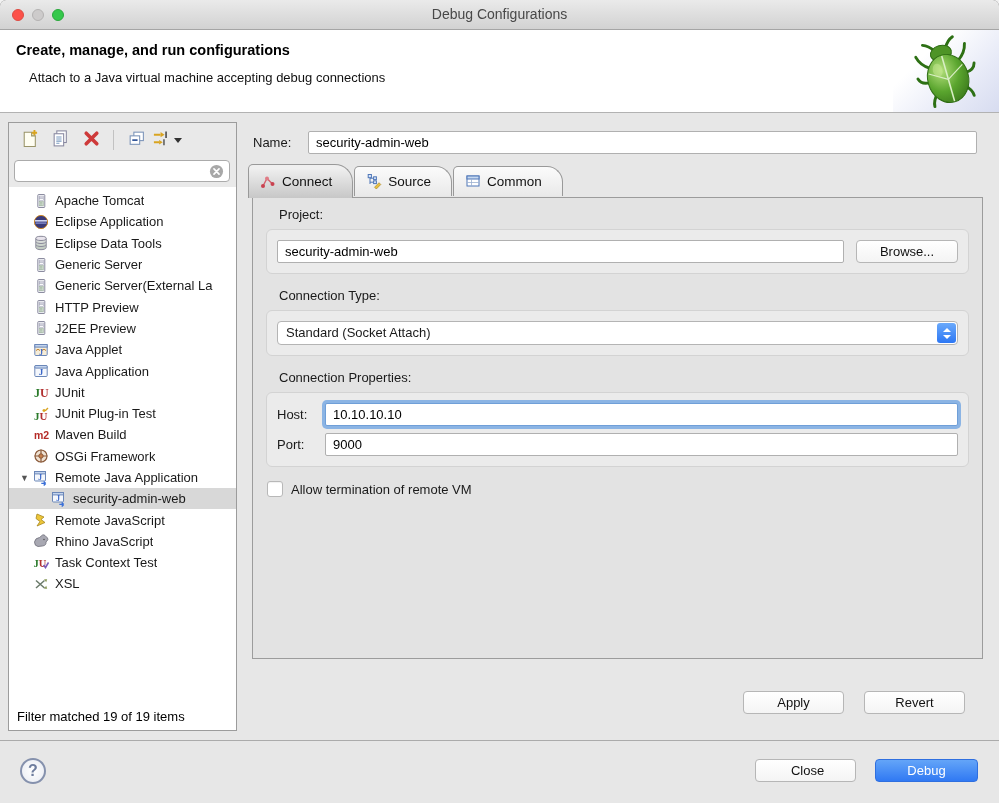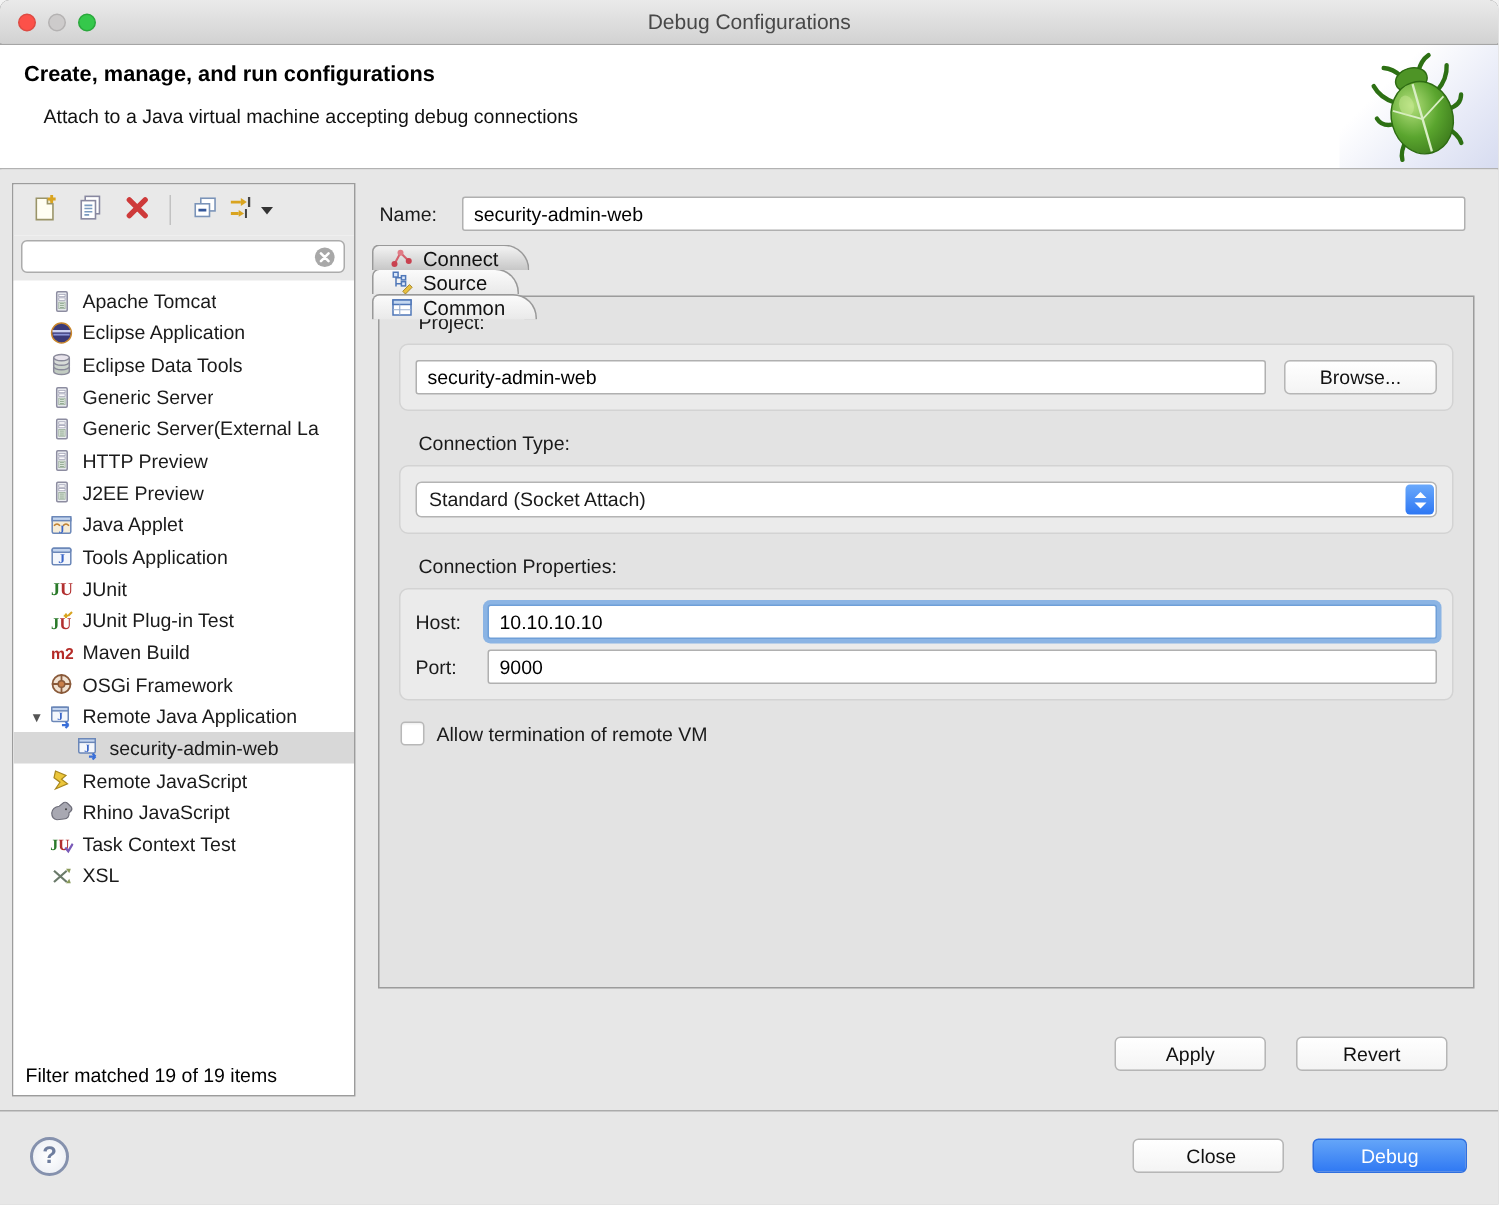--- a/index.html
+++ b/index.html
@@ -59,21 +59,21 @@
   .tree-status { height:28px; background:#fff; padding:7px 0 0 8px; font-size:13px; color:#000; flex:none; }
 
   
   .right-panel { position:absolute; left:248px; top:0; width:731px; height:627px; }
   .name-row { position:absolute; left:0; top:18px; width:731px; height:24px; }
   .name-label { position:absolute; left:5px; top:4px; font-size:13px; }
   .name-input { position:absolute; left:60px; top:0; width:669px; height:23px; border:1px solid #b0b0b0;
                 border-radius:2px; padding:0 7px; font-size:13px; background:#fff; outline:none;
                 font-family:"Liberation Sans", sans-serif; }
 
-  .tabs { position:absolute; left:0; top:50px; height:35px; display:flex; align-items:flex-start; z-index:3;flex-direction:column; }
+  .tabs { position:absolute; left:0; top:50px; height:35px; display:flex; align-items:center; z-index:3; }
   .tab { display:flex; align-items:center; gap:6px; height:30px; padding:0 20px 0 11px;
          border:1px solid #999; border-bottom:none; border-radius:5px 16px 0 0;
          background:linear-gradient(#fbfbfb,#e9e9e9); margin-right:1px; font-size:13.5px; color:#111;
          position:relative; }
   .tab.active { height:34px; margin-bottom:-1px; z-index:4;
                 background:linear-gradient(#efefef 10%,#c7c7c7); border-radius:5px 18px 0 0; }
   .tab-icon svg { width:16px; height:16px; display:block; }
 
   .content { position:absolute; left:4px; top:84px; width:731px; height:462px;
              border:1px solid #9c9c9c; background:#e3e3e3; padding-top:9px; z-index:2; }
@@ -321,21 +321,21 @@
           </div>
           <div class="tree-row" style="padding-left:7px">
             <span class="expander"></span>
             <span class="ticon">
               <svg viewBox="0 0 16 16">
                 <rect x="1.8" y="2.5" width="12.4" height="11" rx="1" fill="#f4f7fc" stroke="#6b87b8"></rect>
                 <rect x="1.8" y="2.5" width="12.4" height="2.6" rx="1" fill="#c3d4ee" stroke="#6b87b8"></rect>
                 <text x="8" y="12.4" text-anchor="middle" font-size="9" font-weight="bold" fill="#3a66c8" font-family="serif">J</text>
               </svg>
             </span>
-            <span class="tlabel">Tools Application</span>
+            <span class="tlabel">Java Application</span>
           </div>
           <div class="tree-row" style="padding-left:7px">
             <span class="expander"></span>
             <span class="ticon">
               <svg viewBox="0 0 16 16">
                 <text x="1" y="12.5" font-size="12" font-weight="bold" fill="#2a7a2a" font-family="serif">J</text>
                 <text x="7" y="12.5" font-size="12" font-weight="bold" fill="#b23030" font-family="serif">U</text>
               </svg>
             </span>
             <span class="tlabel">JUnit</span>

